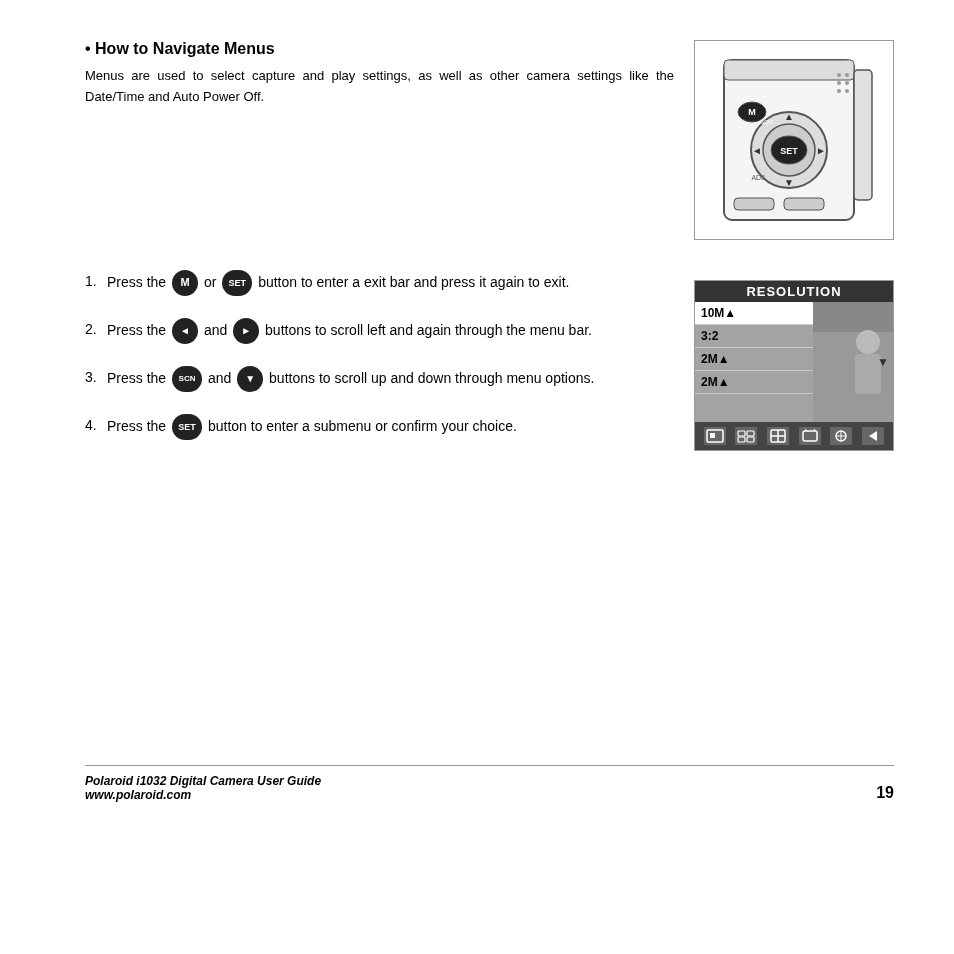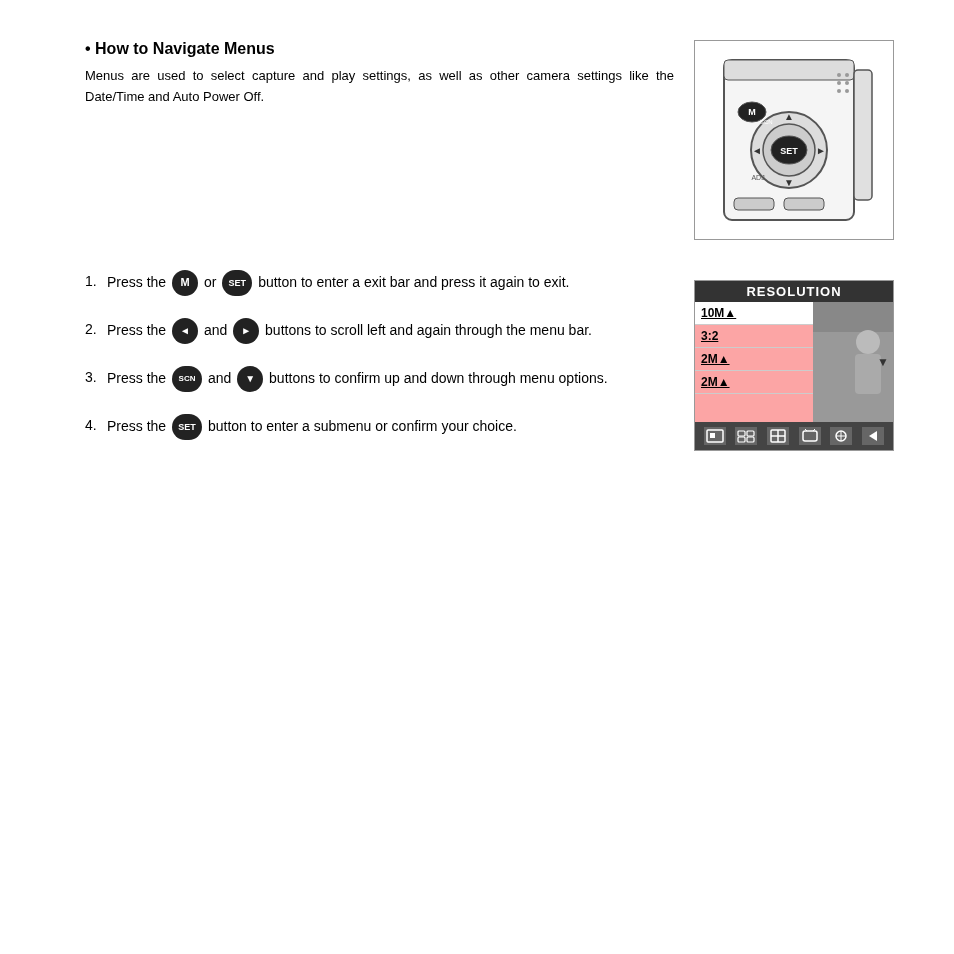--- a/index.html
+++ b/index.html
@@ -178,22 +178,21 @@
     }
     .res-body {
       display: flex;
       flex-direction: row;
       height: 120px;
     }
     .res-list {
       flex: 1;
       display: flex;
       flex-direction: column;
-      background: #fca5a5;
-      text-decoration: underline;
+      background: #a3a3a3;
     }
     .res-item {
       padding: 4px 6px;
       font-size: 12px;
       font-weight: bold;
       border-bottom: 1px solid #ccc;
       display: flex;
       align-items: center;
     }
     .res-item.selected {
@@ -346,21 +345,21 @@
         </div>
       </div>
 
       <div class="step">
         <span class="step-number">3.</span>
         <div class="step-content">
           <span>Press the </span>
           <span class="icon-scn">SCN</span>
           <span> and </span>
           <span class="icon-down">▼</span>
-          <span> buttons to confirm up and down through menu options.</span>
+          <span> buttons to scroll up and down through menu options.</span>
         </div>
       </div>
 
       <div class="step">
         <span class="step-number">4.</span>
         <div class="step-content">
           <span>Press the </span>
           <span class="icon-set">SET</span>
           <span> button to enter a submenu or confirm your choice.</span>
         </div>
@@ -438,13 +437,20 @@
           <div class="res-icon">
             <svg width="12" height="14" viewBox="0 0 12 14">
                 <polygon points="2,7 10,2 10,12" fill="#fff"></polygon>
               </svg>
           </div>
         </div>
       </div>
     </div>
   </div>
 
+  <div class="footer">
+    <div class="footer-left">
+      <div>Polaroid i1032 Digital Camera User Guide</div>
+      <div>www.polaroid.com</div>
+    </div>
+    <div class="footer-right">19</div>
+  </div>
 </div>
 
 </body></html>

